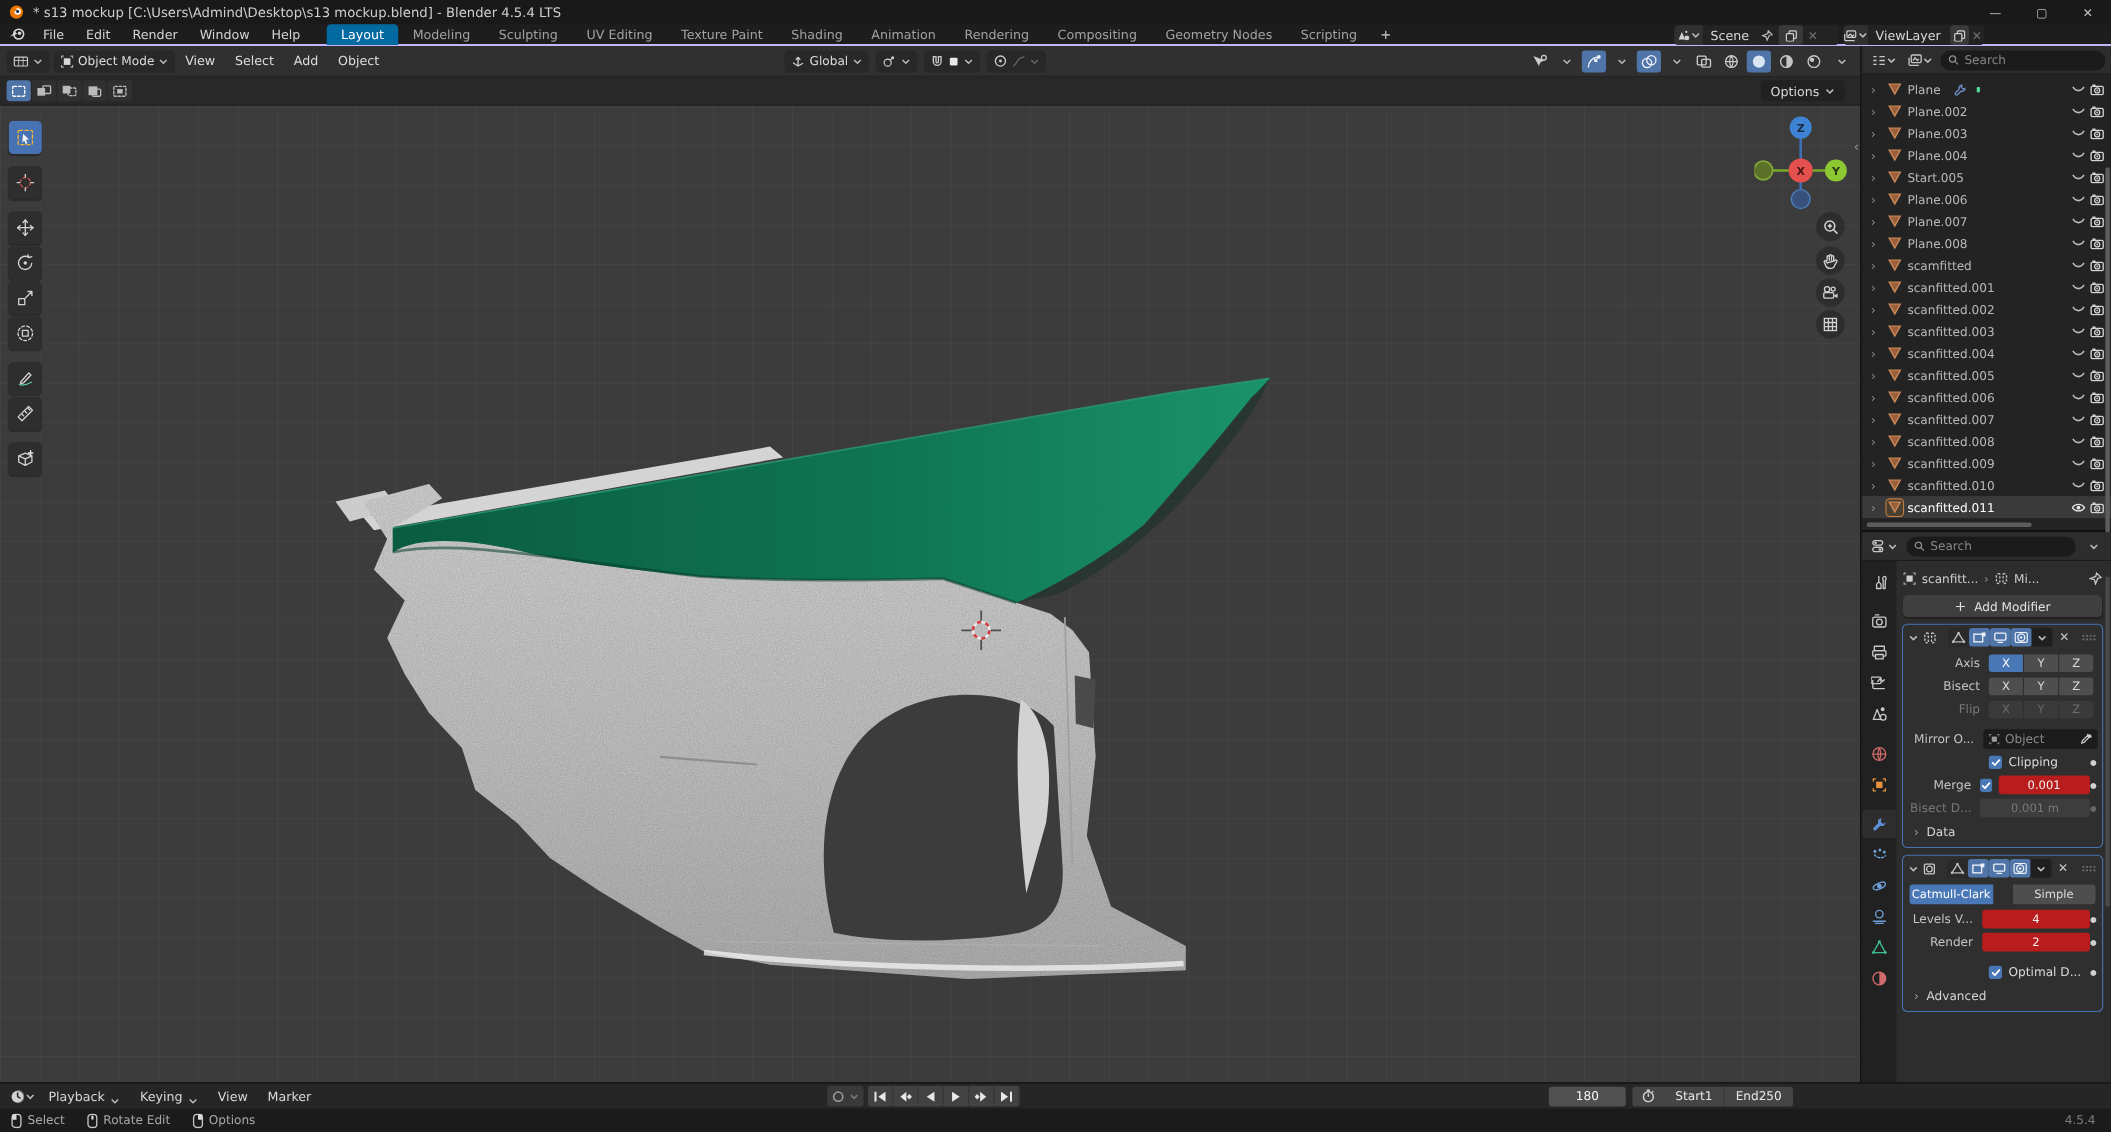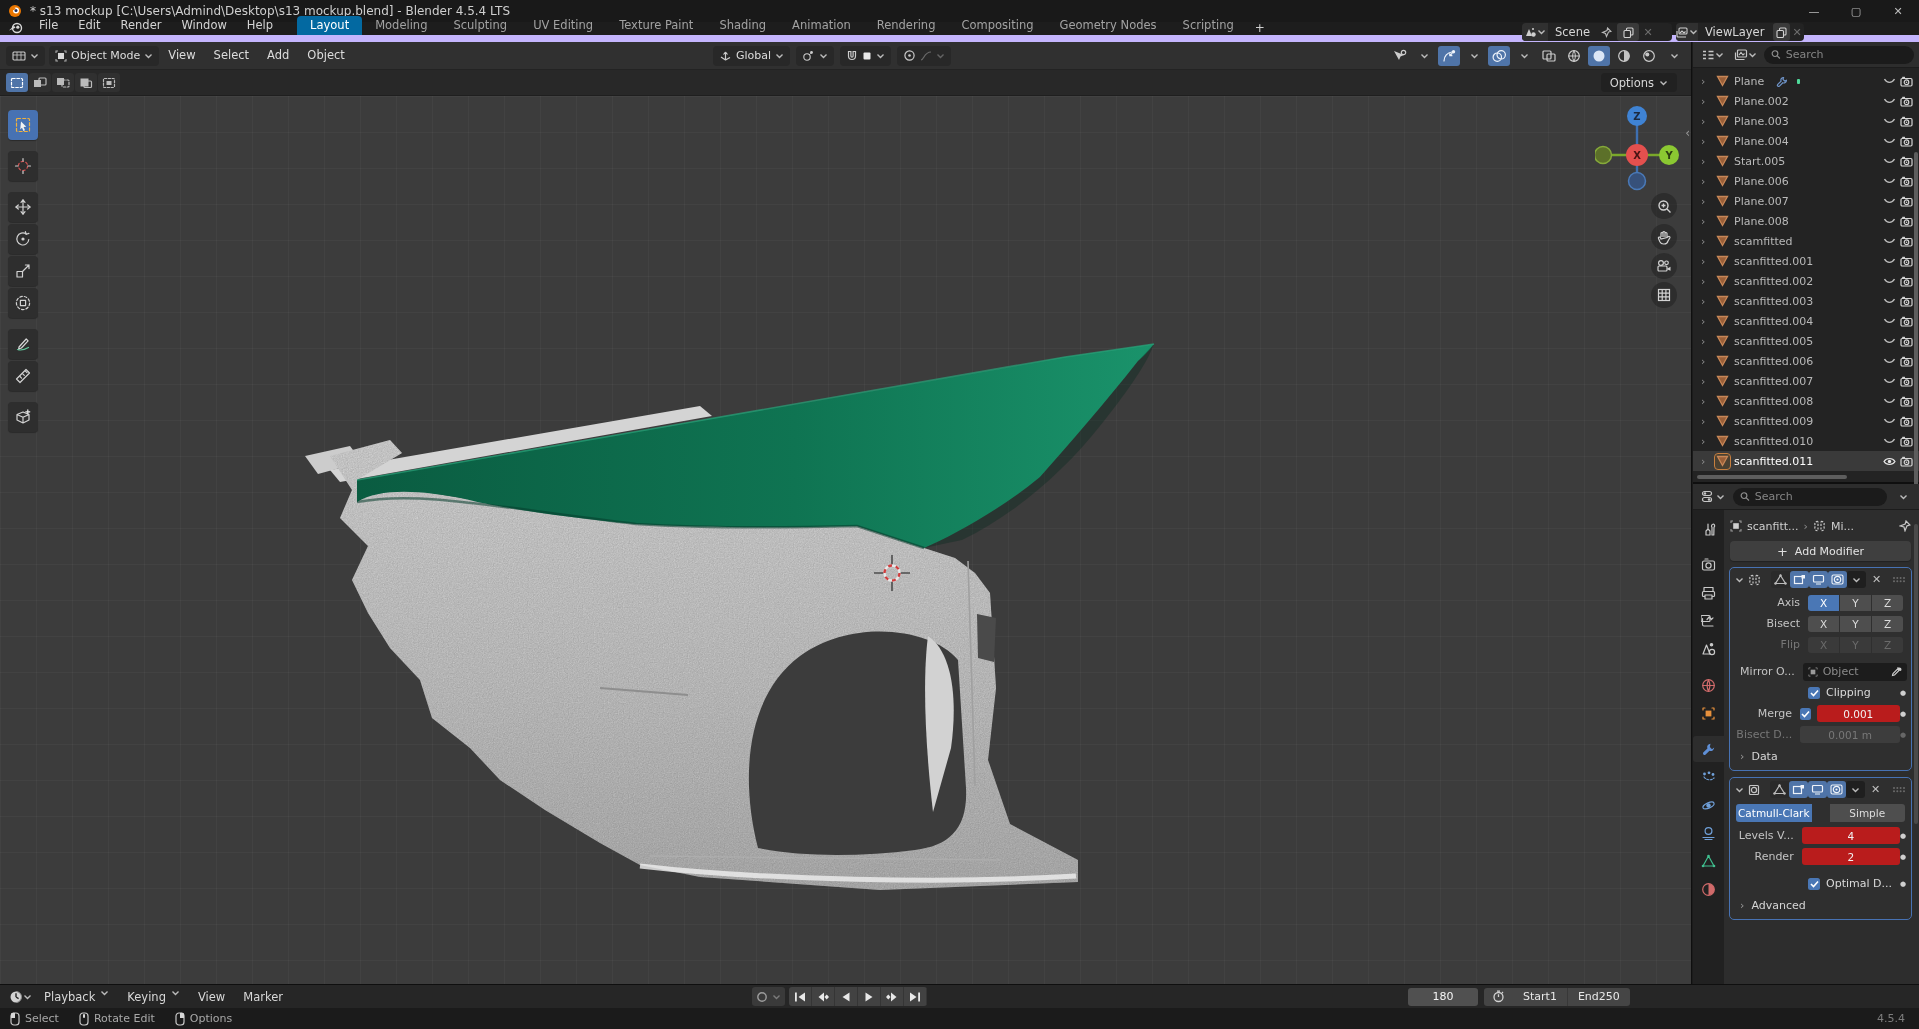--- a/index.html
+++ b/index.html
@@ -7,21 +7,21 @@
 body{background:#1b1b1b;font-family:"DejaVu Sans","Liberation Sans",sans-serif;font-size:11px;color:#c8c8c8;position:relative}
 svg{display:block}
 
 
 #titlebar{position:absolute;left:0;top:0;width:1919px;height:22px;background:#191919;display:flex;align-items:center;padding-left:8px}
 #titlebar .title{color:#cfcfcf;font-size:12px;margin-left:8px;white-space:nowrap}
 #win-btns{margin-left:auto;display:flex;height:22px}
 #win-btns span{width:42px;height:22px;display:flex;align-items:center;justify-content:center;color:#bdbdbd;font-size:11px}
 
 
-#topbar{position:absolute;left:0;top:22px;width:1919px;height:20px;background:#1d1d1d;display:flex;align-items:flex-end;padding-left:6px;border-bottom:7px solid #c4b5fd}
+#topbar{position:absolute;left:0;top:22px;width:1919px;height:20px;background:#1d1d1d;display:flex;align-items:center;padding-left:6px;border-bottom:2px solid #c4b5fd}
 #topbar .logo{margin:0 6px 0 2px}
 #topbar-menus{display:flex}
 #topbar-menus span{padding:0 10px;color:#d4d4d4;font-size:11.5px;line-height:19px}
 #ws-tabs{display:flex;margin-left:14px}
 #ws-tabs span{padding:0 13px;color:#a2a2a2;font-size:11.5px;line-height:19px;border-radius:4px 4px 0 0}
 #ws-tabs span.active{background:#0369a1;color:#fff}
 #ws-plus{color:#cfcfcf;padding:0 8px;font-size:12px}
 .idwidget{position:absolute;top:1px;height:18px;display:flex;align-items:center;background:#232323;border-radius:4px}
 .idwidget .ibtn{width:26px;height:18px;background:#303030;border-radius:4px 0 0 4px;display:flex;align-items:center;justify-content:center}
 .idwidget .txt{padding:0 7px;color:#d8d8d8;font-size:11.5px}
@@ -116,21 +116,21 @@
 .segmented{display:flex;gap:18px;margin:3px 6px 4px 6px}
 .segmented span{flex:1;height:18px;display:flex;align-items:center;justify-content:center;color:#dcdcdc;background:#4e4e4e;font-size:10.5px}
 .segmented span:first-child{border-radius:3px 0 0 3px}
 .segmented span:last-child{border-radius:0 3px 3px 0}
 .segmented span.on{background:#4a77b5;color:#fff}
 #pr-vscroll{position:absolute;right:1px;top:40px;width:4px;height:300px;background:#4a4a4a;border-radius:2px}
 
 
 #timeline{position:absolute;left:0;top:984px;width:1919px;height:24px;background:#262626;border-top:1px solid #0f0f0f;display:flex;align-items:center;padding:0 6px}
 #timeline .menus{display:flex;align-items:center}
-#timeline .menus .m{display:flex;align-items:flex-start;gap:5px;padding:0 9px;color:#d8d8d8;font-size:11.5px}
+#timeline .menus .m{display:flex;align-items:flex-end;gap:5px;padding:0 9px;color:#d8d8d8;font-size:11.5px}
 #transport{position:absolute;left:752px;display:flex;align-items:center;gap:4px}
 #rec-btn{display:flex;align-items:center;background:#3a3a3a;border-radius:3px;height:19px;padding:0 4px;gap:4px}
 #transport .grp{display:flex;background:#424242;border-radius:3px;overflow:hidden}
 #transport .grp .tb{width:23px;height:19px;display:flex;align-items:center;justify-content:center;border-right:1px solid #353535}
 #tl-frame{position:absolute;left:1408px;width:70px;height:18px;background:#505050;border-radius:3px;color:#f5f5f5;display:flex;align-items:center;justify-content:center}
 #tl-range{position:absolute;left:1484px;height:18px;background:#454545;border-radius:3px;display:flex;align-items:center;color:#e8e8e8}
 #tl-range .cell{padding:0 10px;display:flex;}
 #tl-range .divider{width:1px;height:18px;background:#383838}
 #statusbar{position:absolute;left:0;top:1008px;width:1919px;height:21px;background:#1b1b1b;display:flex;align-items:center;padding:0 10px;color:#a8a8a8}
 #statusbar .hint{display:flex;align-items:center;gap:5px;margin-right:20px}

